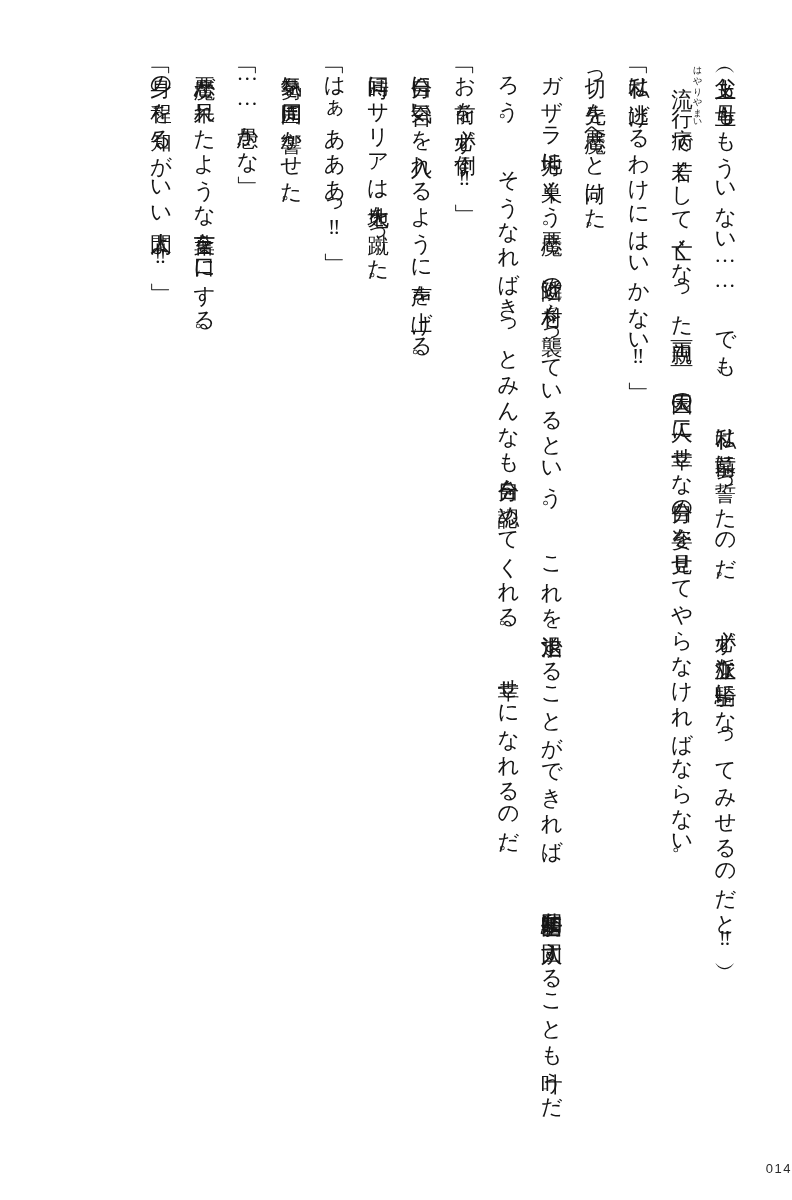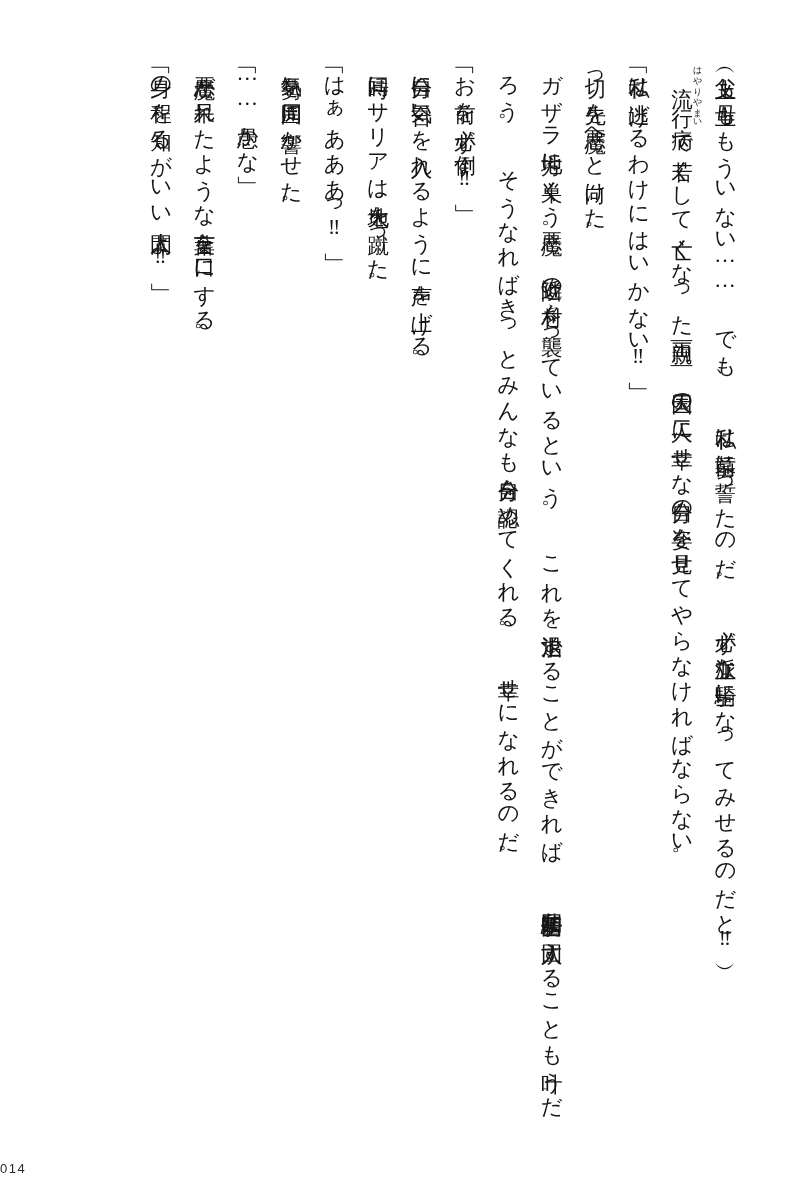--- a/index.html
+++ b/index.html
@@ -47,21 +47,21 @@
   rt {
     font-size: 0.42em;
     letter-spacing: 0.02em;
     line-height: 1;
   }
   #folio {
     position: absolute;
     left: 0;
     right: 0;
     bottom: 24px;
-    text-align: left;
+    text-align: right;
     font-family: "Liberation Sans", "DejaVu Sans", sans-serif;
     font-size: 13px;
     letter-spacing: 0.12em;
     color: #2a2a2a;
     margin-top: 16px;
   }
 </style>
 </head>
 <body>
 

